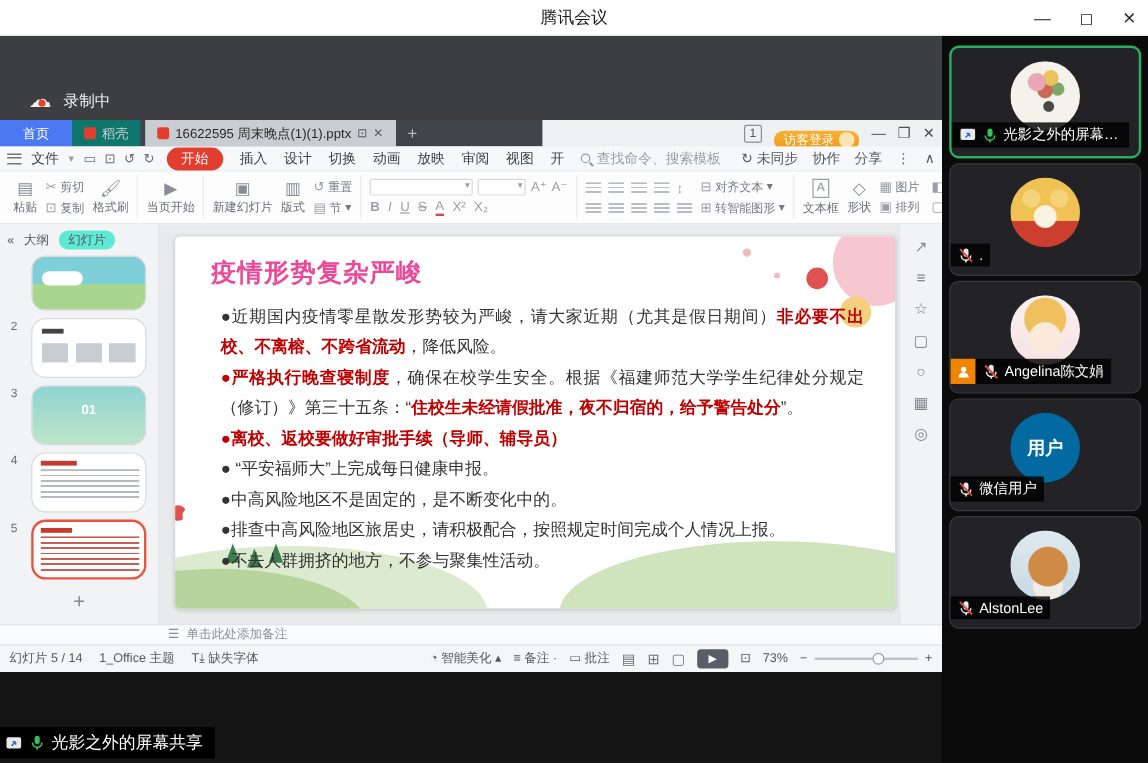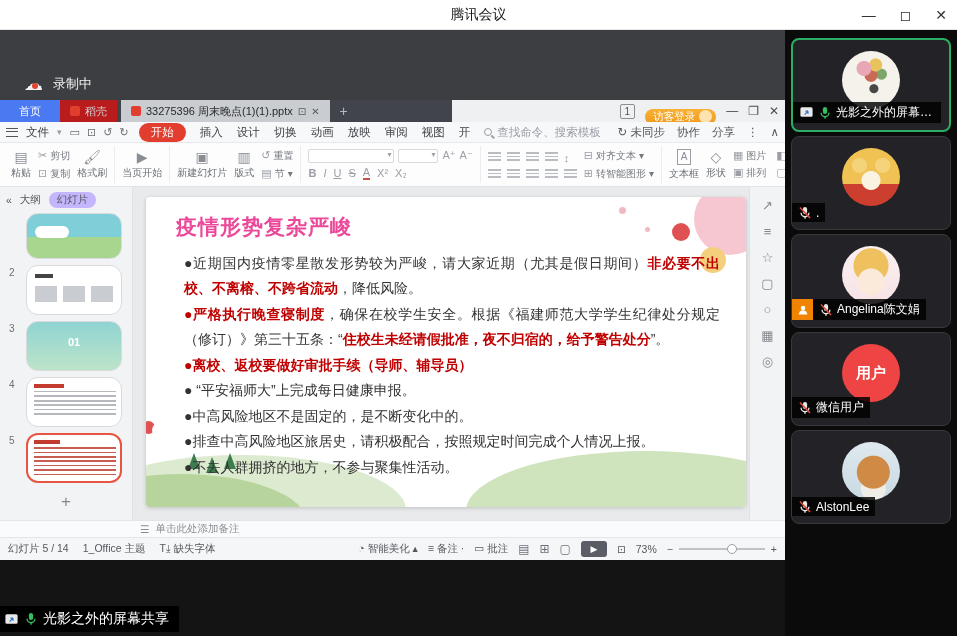--- a/index.html
+++ b/index.html
@@ -24,21 +24,21 @@
   .cic { display:inline-flex; align-items:center; }
 
   
   .wps { position:absolute; top:70px; left:0; width:785px; height:460px; background:#fdfdfe; }
 
   
   .tabstrip { position:absolute; top:0; left:0; right:0; height:22px; background:#eef0f2; }
   .tabs-dark { position:absolute; top:0; left:0; width:452px; height:22px; background:#41444b; display:flex; align-items:stretch; }
   .wtab { display:flex; align-items:center; gap:5px; padding:0 10px; font-size:11px; color:#cfd2d6; }
   .wtab.home { background:#4b79f2; color:#fff; width:60px; justify-content:center; }
-  .wtab.docer { background:#b91c1c; }
+  .wtab.docer { background:#0f766e; }
   .docer-ic { width:10px; height:10px; border-radius:2px; background:#e23e2f; display:inline-block; }
   .wtab.doc { background:#c9ccd1; color:#2a2a2a; margin-left:4px; max-width:250px; }
   .wtab.doc .dic { width:10px; height:10px; border-radius:2px; background:#e23e2f; flex:none; }
   .wtab.doc .t { white-space:nowrap; overflow:hidden; text-overflow:ellipsis; }
   .wtab.doc .x, .wtab.doc .pin { color:#5a5a5a; font-size:10px; flex:none; }
   .newtab { color:#b9bcc0; font-size:14px; padding:0 10px; display:flex; align-items:center; }
   .strip-right { position:absolute; right:6px; top:0; height:22px; display:flex; align-items:center; gap:10px; }
   .wbadge { border:1px solid #8a8f96; color:#555; font-size:10px; padding:0 4px; border-radius:2px; line-height:13px; }
   .guest { background:linear-gradient(#f8b133,#f09a1e); color:#fff; font-size:10.5px; border-radius:9px; padding:1px 4px 1px 8px; display:flex; align-items:center; gap:4px;margin-top:11px; }
   .guest .gav { width:13px; height:13px; border-radius:50%; background:#fde3b0; display:inline-block; }
@@ -73,21 +73,21 @@
   .fmt-row .b { font-weight:bold; } .fmt-row .i { font-style:italic; } .fmt-row .u { text-decoration:underline; } .fmt-row .s { text-decoration:line-through; }
   .lines-ic { width:13px; height:9px; background:repeating-linear-gradient(#b9bcc1 0 1.5px, transparent 1.5px 3.5px); display:inline-block; }
   .para-rows { display:flex; flex-direction:column; gap:5px; justify-content:center; }
   .para-rows .row { display:flex; gap:6px; }
   .mini2 { display:grid; grid-template-columns:auto auto; gap:3px 10px; font-size:10px; white-space:nowrap; align-content:center; }
 
   
   .workspace { position:absolute; top:87px; left:0; right:0; height:333px; }
   .thumbs { position:absolute; left:0; top:0; bottom:0; width:133px; background:#f2f3f5; border-right:1px solid #e0e1e4; }
   .pt-head { display:flex; align-items:center; gap:8px; font-size:10.5px; color:#55585d; padding:5px 6px; }
-  .pt-tab.active { background:#c4b5fd; border-radius:8px; padding:1px 8px; }
+  .pt-tab.active { background:#5eead4; border-radius:8px; padding:1px 8px; }
   .thumb { position:absolute; left:26px; width:96px; background:#fff; border:1px solid #d8dadd; border-radius:12px; overflow:hidden; }
   .thumb.sel { border:2px solid #e8543f; }
   .tnum { position:absolute; left:9px; font-size:10px; color:#6b6f75; }
   .th-landscape { background:linear-gradient(#7fcfd8 52%, #a9d68e 52%); }
   .th-landscape::after { content:''; position:absolute; width:34px; height:12px; border-radius:8px; background:#fff; left:8px; top:12px; }
   .th-toc::before { content:''; position:absolute; left:8px; top:8px; width:18px; height:4px; background:#444; }
   .th-toc::after { content:''; position:absolute; left:8px; top:20px; width:78px; height:16px;
      background:repeating-linear-gradient(90deg,#c9ccd1 0 22px, transparent 22px 28px); }
   .th-chapter { background:linear-gradient(#8fd4d2,#bde4c9); text-align:center; }
   .th-chapter .chl { color:#fff; font-size:11px; font-weight:bold; display:block; margin-top:14px; }
@@ -149,21 +149,21 @@
      radial-gradient(circle at 55% 65%, #474747 0 4px, transparent 5px); }
   .av-pooh { background-image:
      radial-gradient(circle at 50% 56%, #faf3e1 0 9px, transparent 10px),
      radial-gradient(circle at 30% 30%, #f5d37a 0 7px, transparent 8px),
      radial-gradient(circle at 70% 30%, #f5d37a 0 7px, transparent 8px),
      linear-gradient(#efc253 62%, #cc3f2f 62%); }
   .av-girl { background-image:
      radial-gradient(circle at 50% 62%, #fbe9da 0 13px, transparent 14px),
      radial-gradient(circle at 50% 34%, #eec05e 0 17px, transparent 18px),
      linear-gradient(#fbeff0,#f6e3e6); }
-  .av-blue { background:#ef4444; }
+  .av-blue { background:#0369a1; }
   .av-sky { background:linear-gradient(180deg,#a9d4ea 0%,#dceff8 55%,#f6fbfd 100%); }
   .av-dog { background-image:
      radial-gradient(circle at 54% 52%, #cf8a45 0 16px, transparent 17px),
      radial-gradient(circle at 54% 80%, #f0ece6 0 12px, transparent 13px),
      linear-gradient(#dfe9ef,#c9d9e2); }
   .tile-row { position:absolute; left:0; bottom:7px; display:flex; align-items:stretch; gap:0; max-width:100%; }
   .badge { width:21px; background:#f08300; display:flex; align-items:center; justify-content:center; flex:none; }
   .chip { display:flex; align-items:center; gap:4px; background:rgba(0,0,0,.82); padding:2px 6px; min-height:19px; max-width:148px; }
   .pname { color:#fff; font-size:12px; white-space:nowrap; overflow:hidden; text-overflow:ellipsis; }
 </style>
@@ -193,21 +193,21 @@
         <div class="tabs-dark">
           <div class="wtab home">
               <span>首页</span>
             </div>
           <div class="wtab docer">
               <span class="docer-ic"></span>
               <span>稻壳</span>
             </div>
           <div class="wtab doc">
             <span class="dic"></span>
-            <span class="t">33275396 周末晚点(1)(1).pptx</span>
+            <span class="t">16622595 周末晚点(1)(1).pptx</span>
             <span class="pin">⊡</span>
             <span class="x">✕</span>
           </div>
           <div class="newtab">+</div>
         </div>
         <div class="strip-right">
           <span class="wbadge">1</span>
           <span class="guest">
             <span>访客登录</span>
             <span class="gav"></span>

